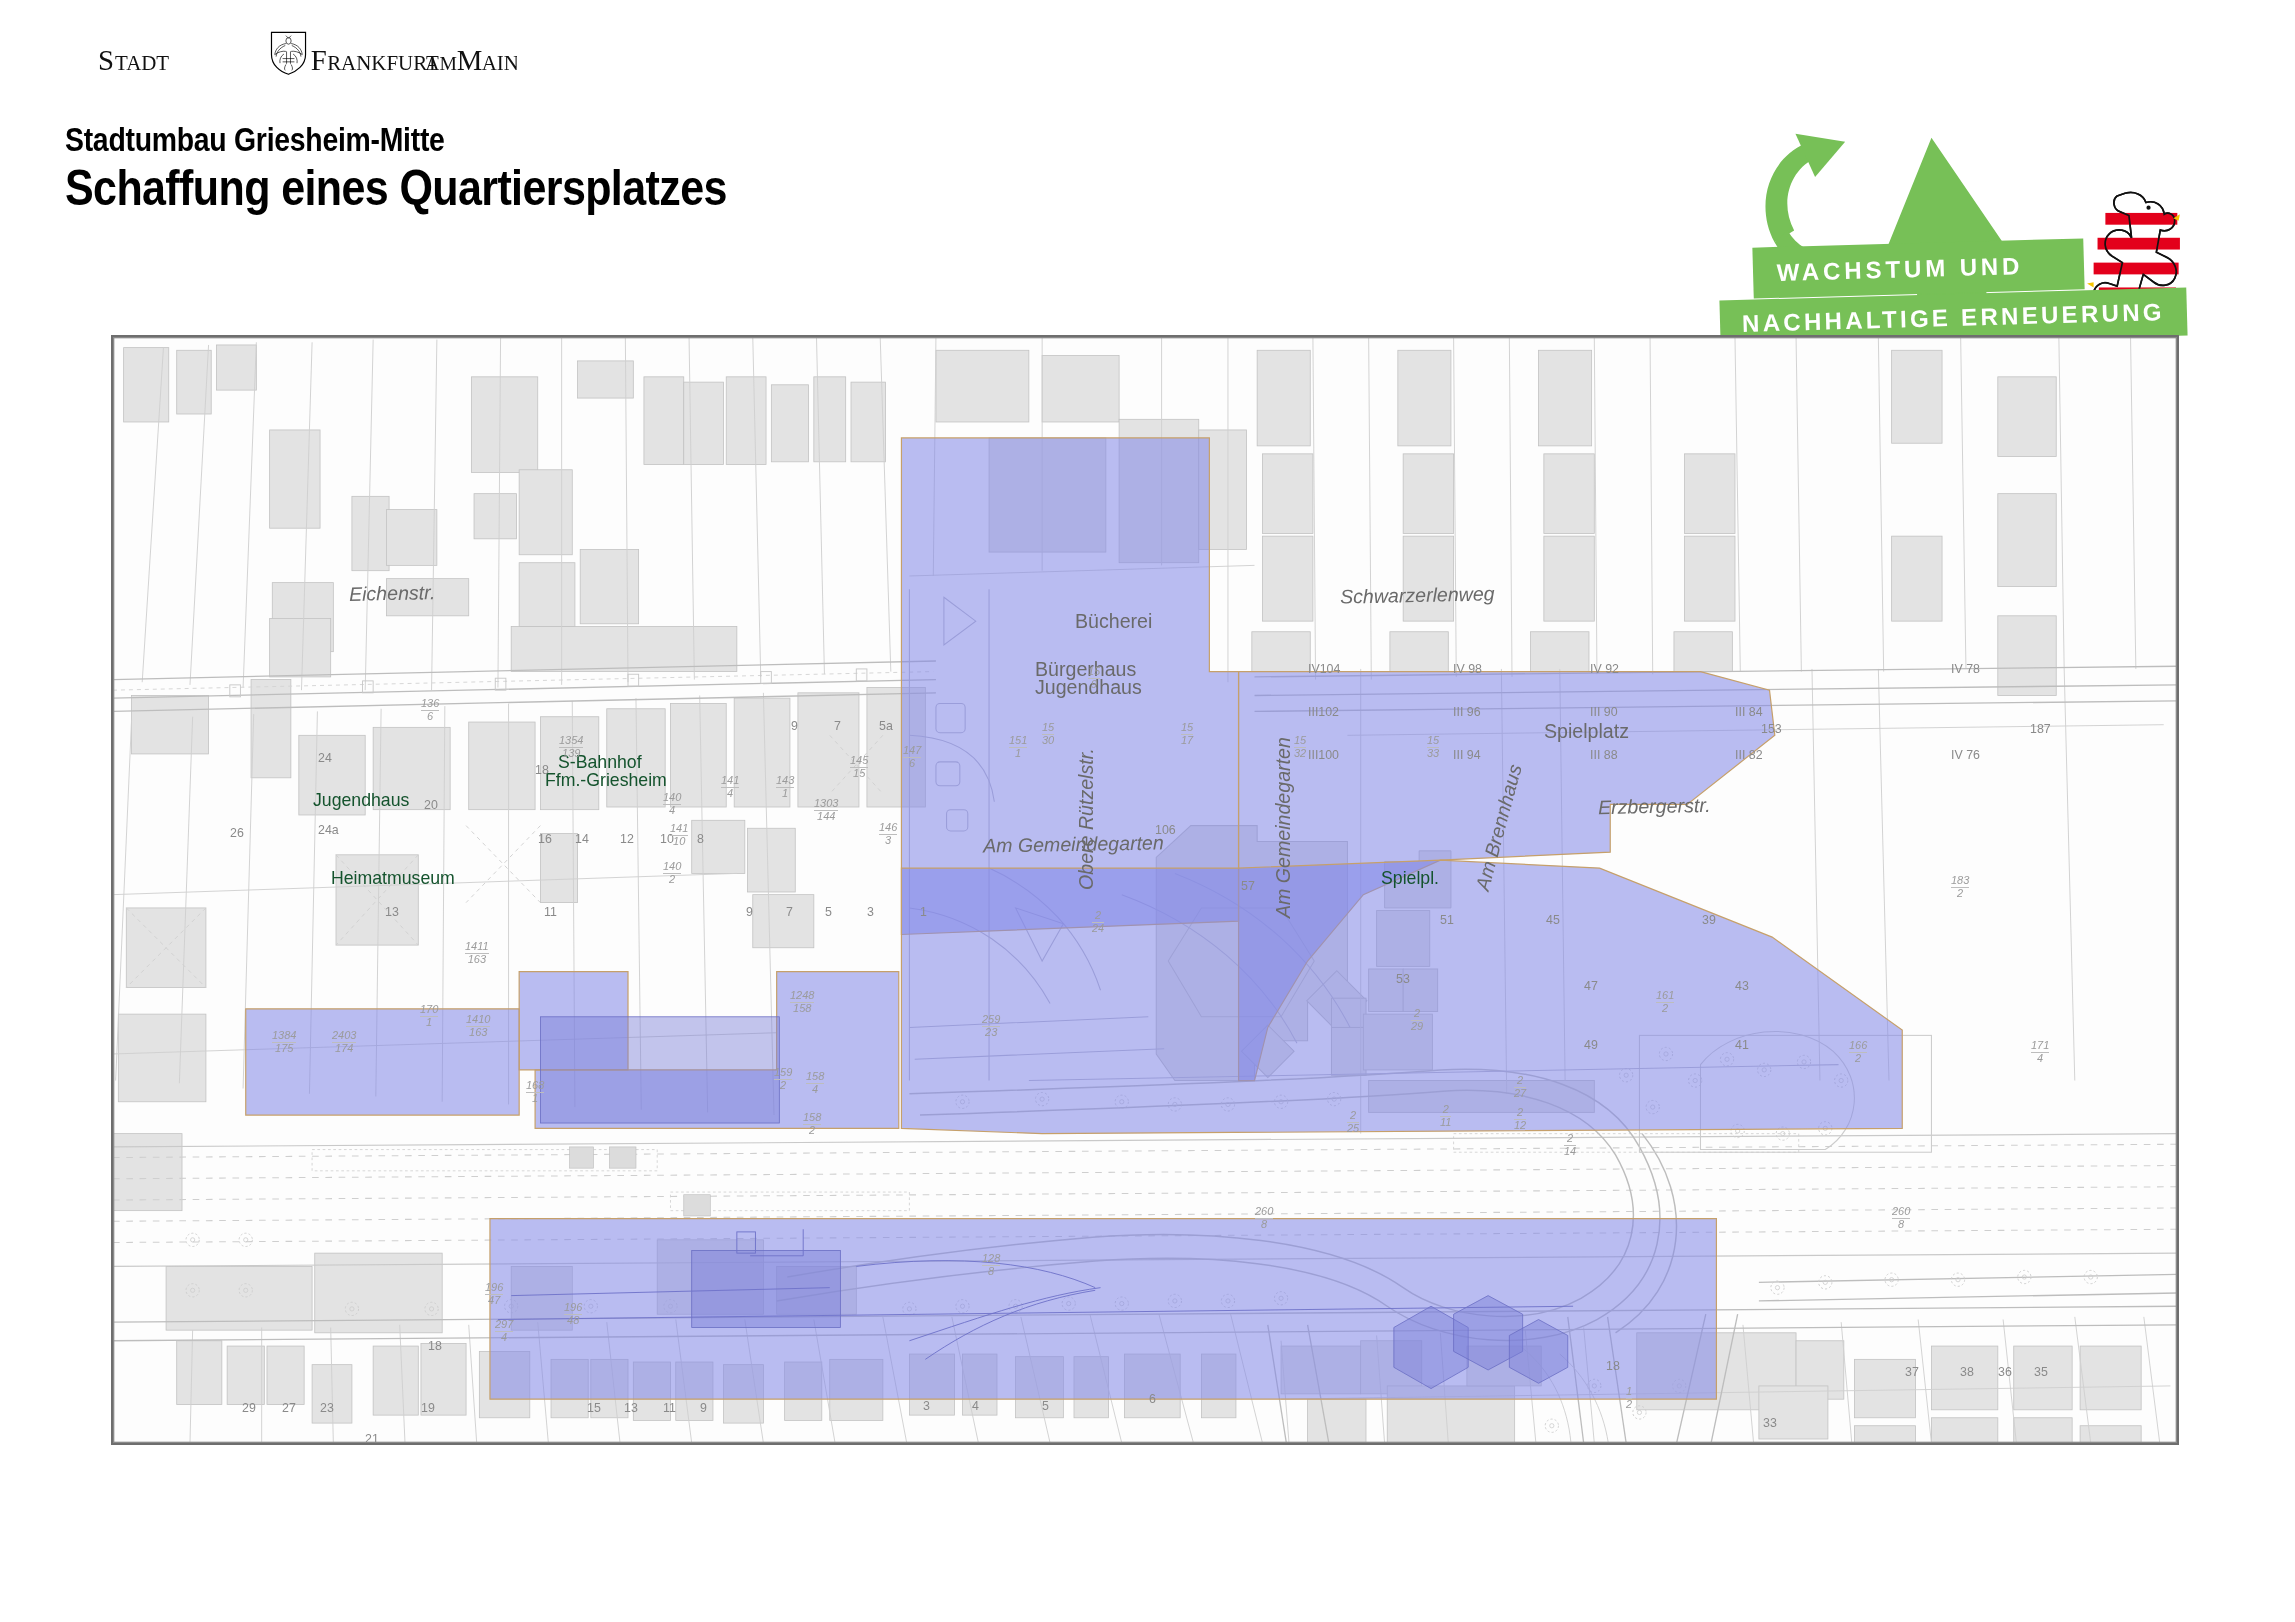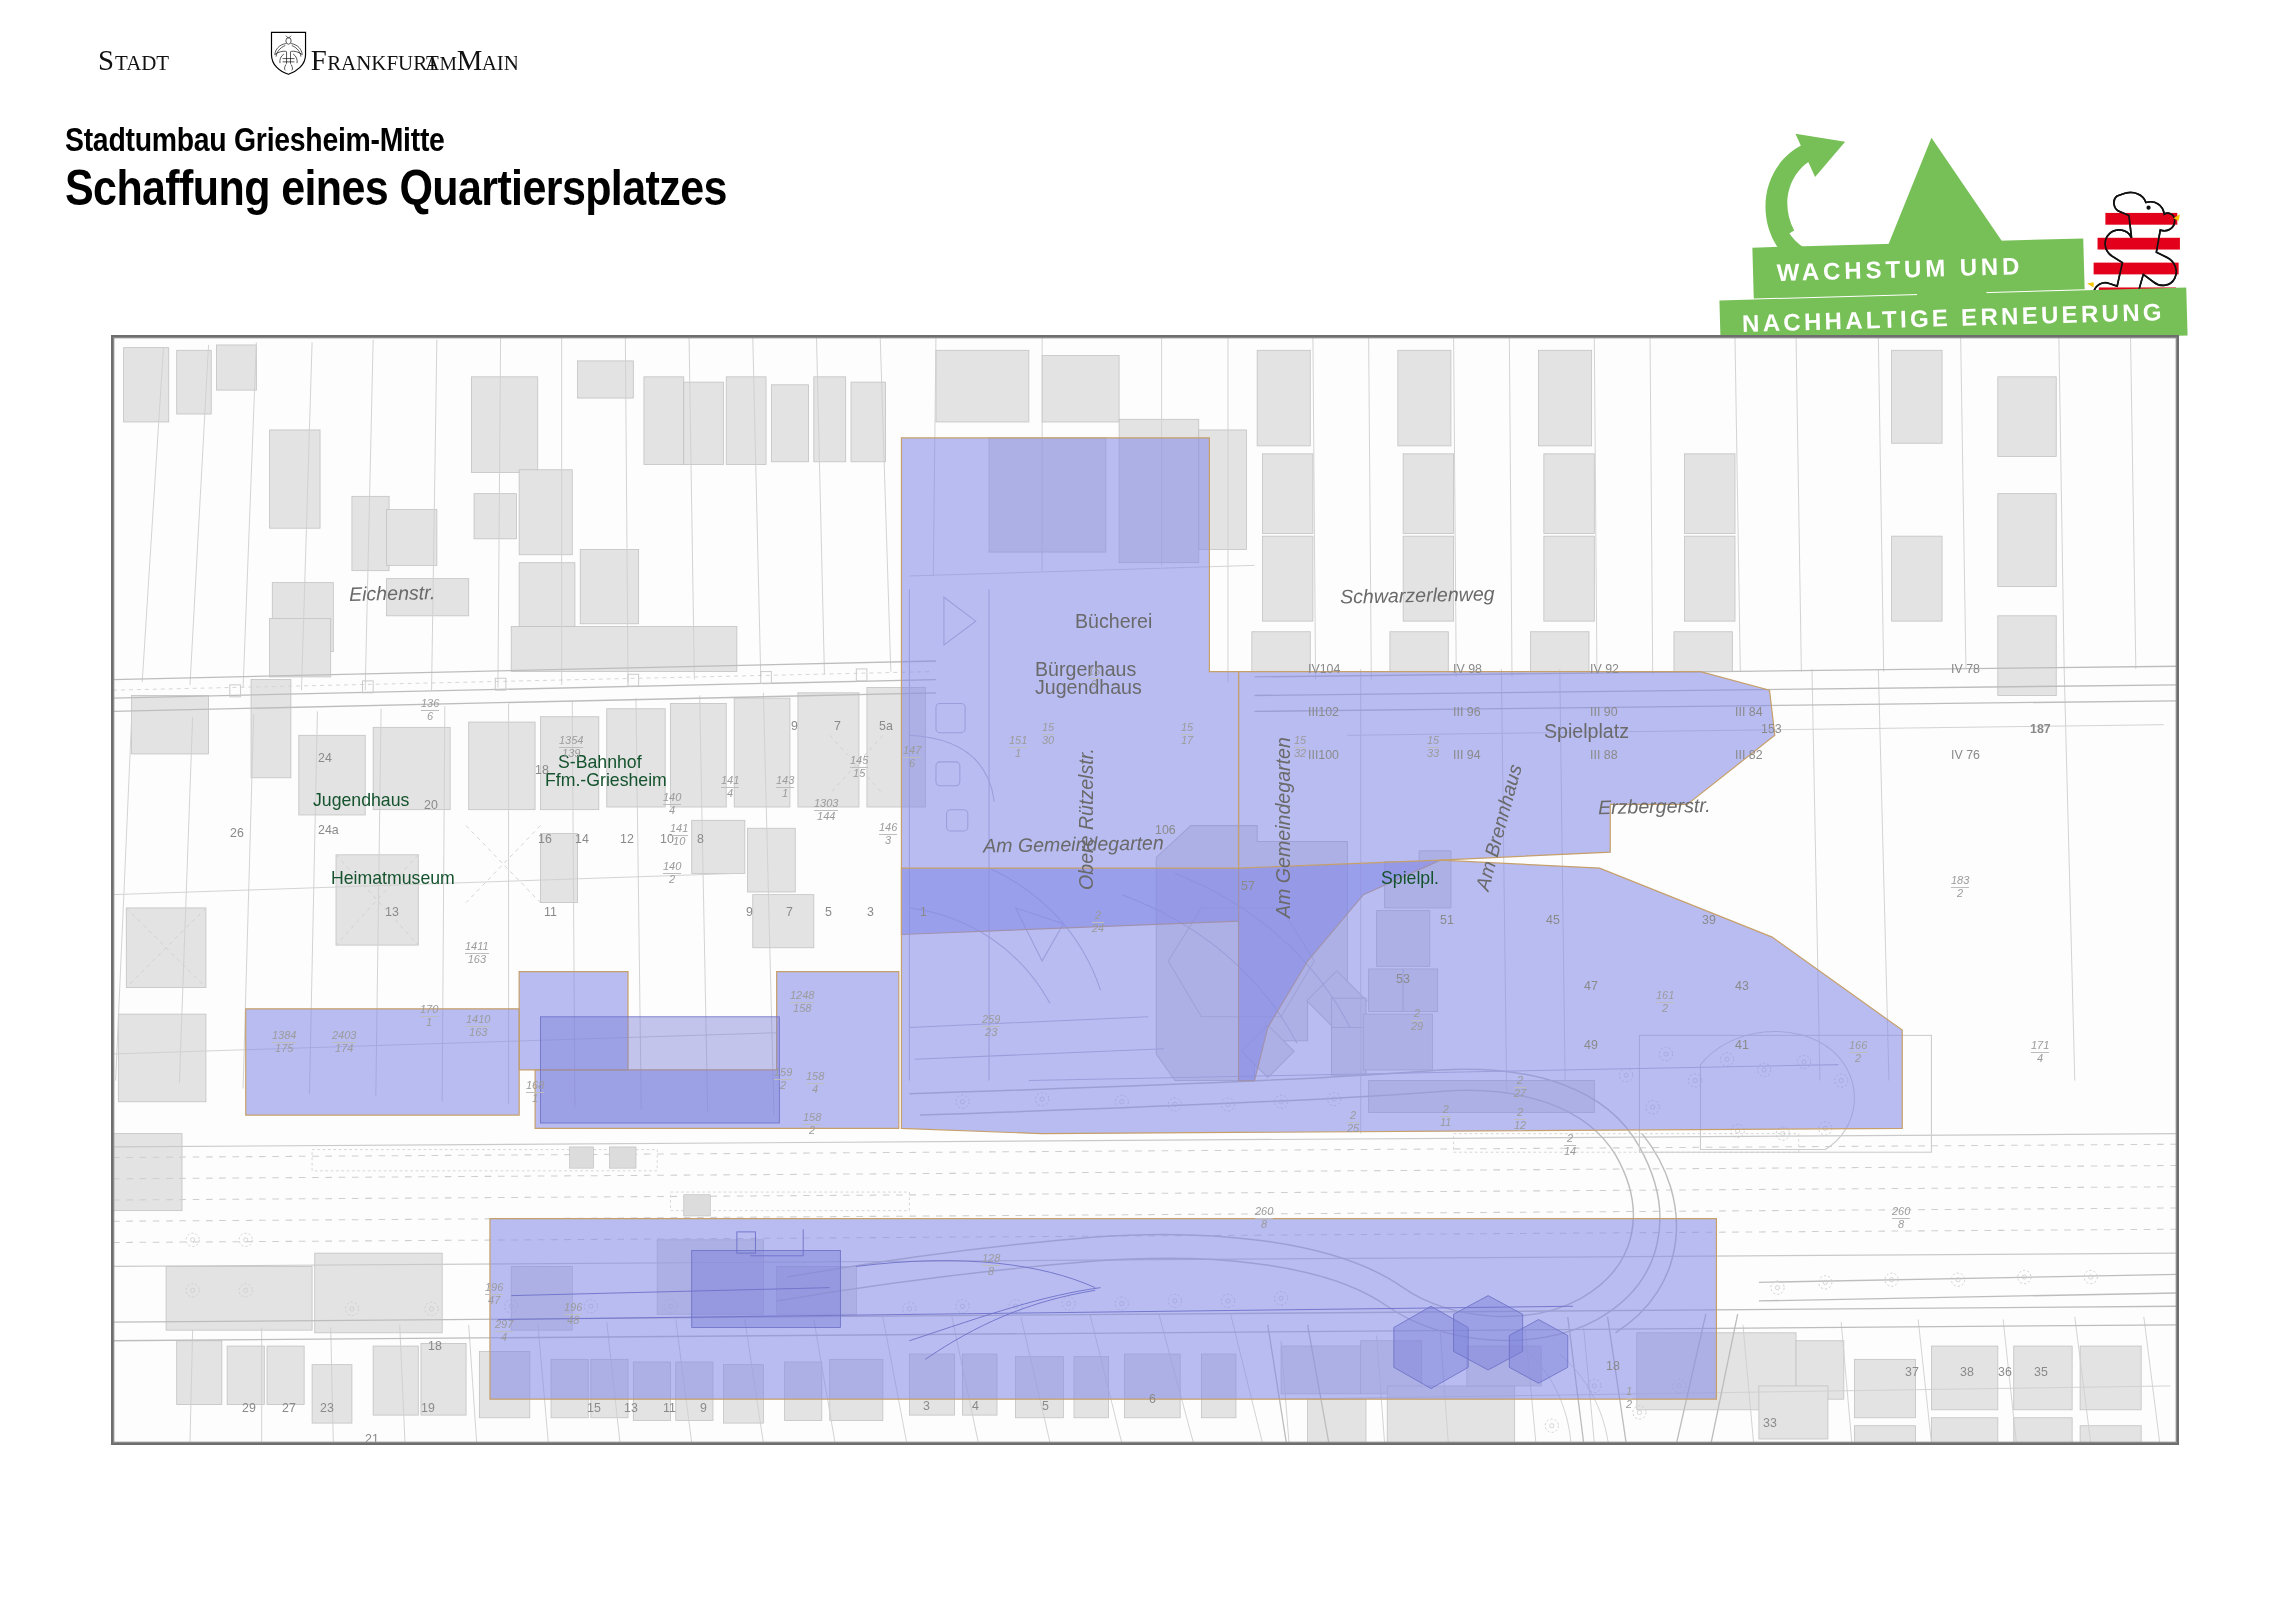--- a/index.html
+++ b/index.html
@@ -792,21 +792,21 @@
       <div class="map-label hnum" style="left: 587px; top: 1064px;">9</div>
       <div class="map-label hnum" style="left: 810px; top: 1062px;">3</div>
       <div class="map-label hnum" style="left: 859px; top: 1062px;">4</div>
       <div class="map-label hnum" style="left: 929px; top: 1062px;">5</div>
       <div class="map-label hnum" style="left: 1036px; top: 1055px;">6</div>
       <div class="map-label hnum" style="left: 1493px; top: 1022px;">18</div>
       <div class="map-label hnum" style="left: 1847px; top: 1028px;">38</div>
       <div class="map-label hnum" style="left: 1792px; top: 1028px;">37</div>
       <div class="map-label hnum" style="left: 1885px; top: 1028px;">36</div>
       <div class="map-label hnum" style="left: 1921px; top: 1028px;">35</div>
-      <div class="map-label hnum" style="left: 1917px; top: 385px; font-weight: bold;">187</div>
+      <div class="map-label hnum" style="left: 1917px; top: 385px;">187</div>
       <div class="map-label hnum" style="left: 1648px; top: 385px;">153</div>
       <div class="map-label hnum" style="left: 1650px; top: 1079px;">33</div>
     </div>
   <div id="pnum-layer">
       <div class="map-label pnum" style="left: 308px; top: 361px;"><b>136</b><span>6</span></div>
       <div class="map-label pnum" style="left: 446px; top: 398px;"><b>1354</b><span>139</span></div>
       <div class="map-label pnum" style="left: 550px; top: 455px;"><b>140</b><span>4</span></div>
       <div class="map-label pnum" style="left: 608px; top: 438px;"><b>141</b><span>4</span></div>
       <div class="map-label pnum" style="left: 663px; top: 438px;"><b>143</b><span>1</span></div>
       <div class="map-label pnum" style="left: 737px; top: 418px;"><b>145</b><span>15</span></div>

